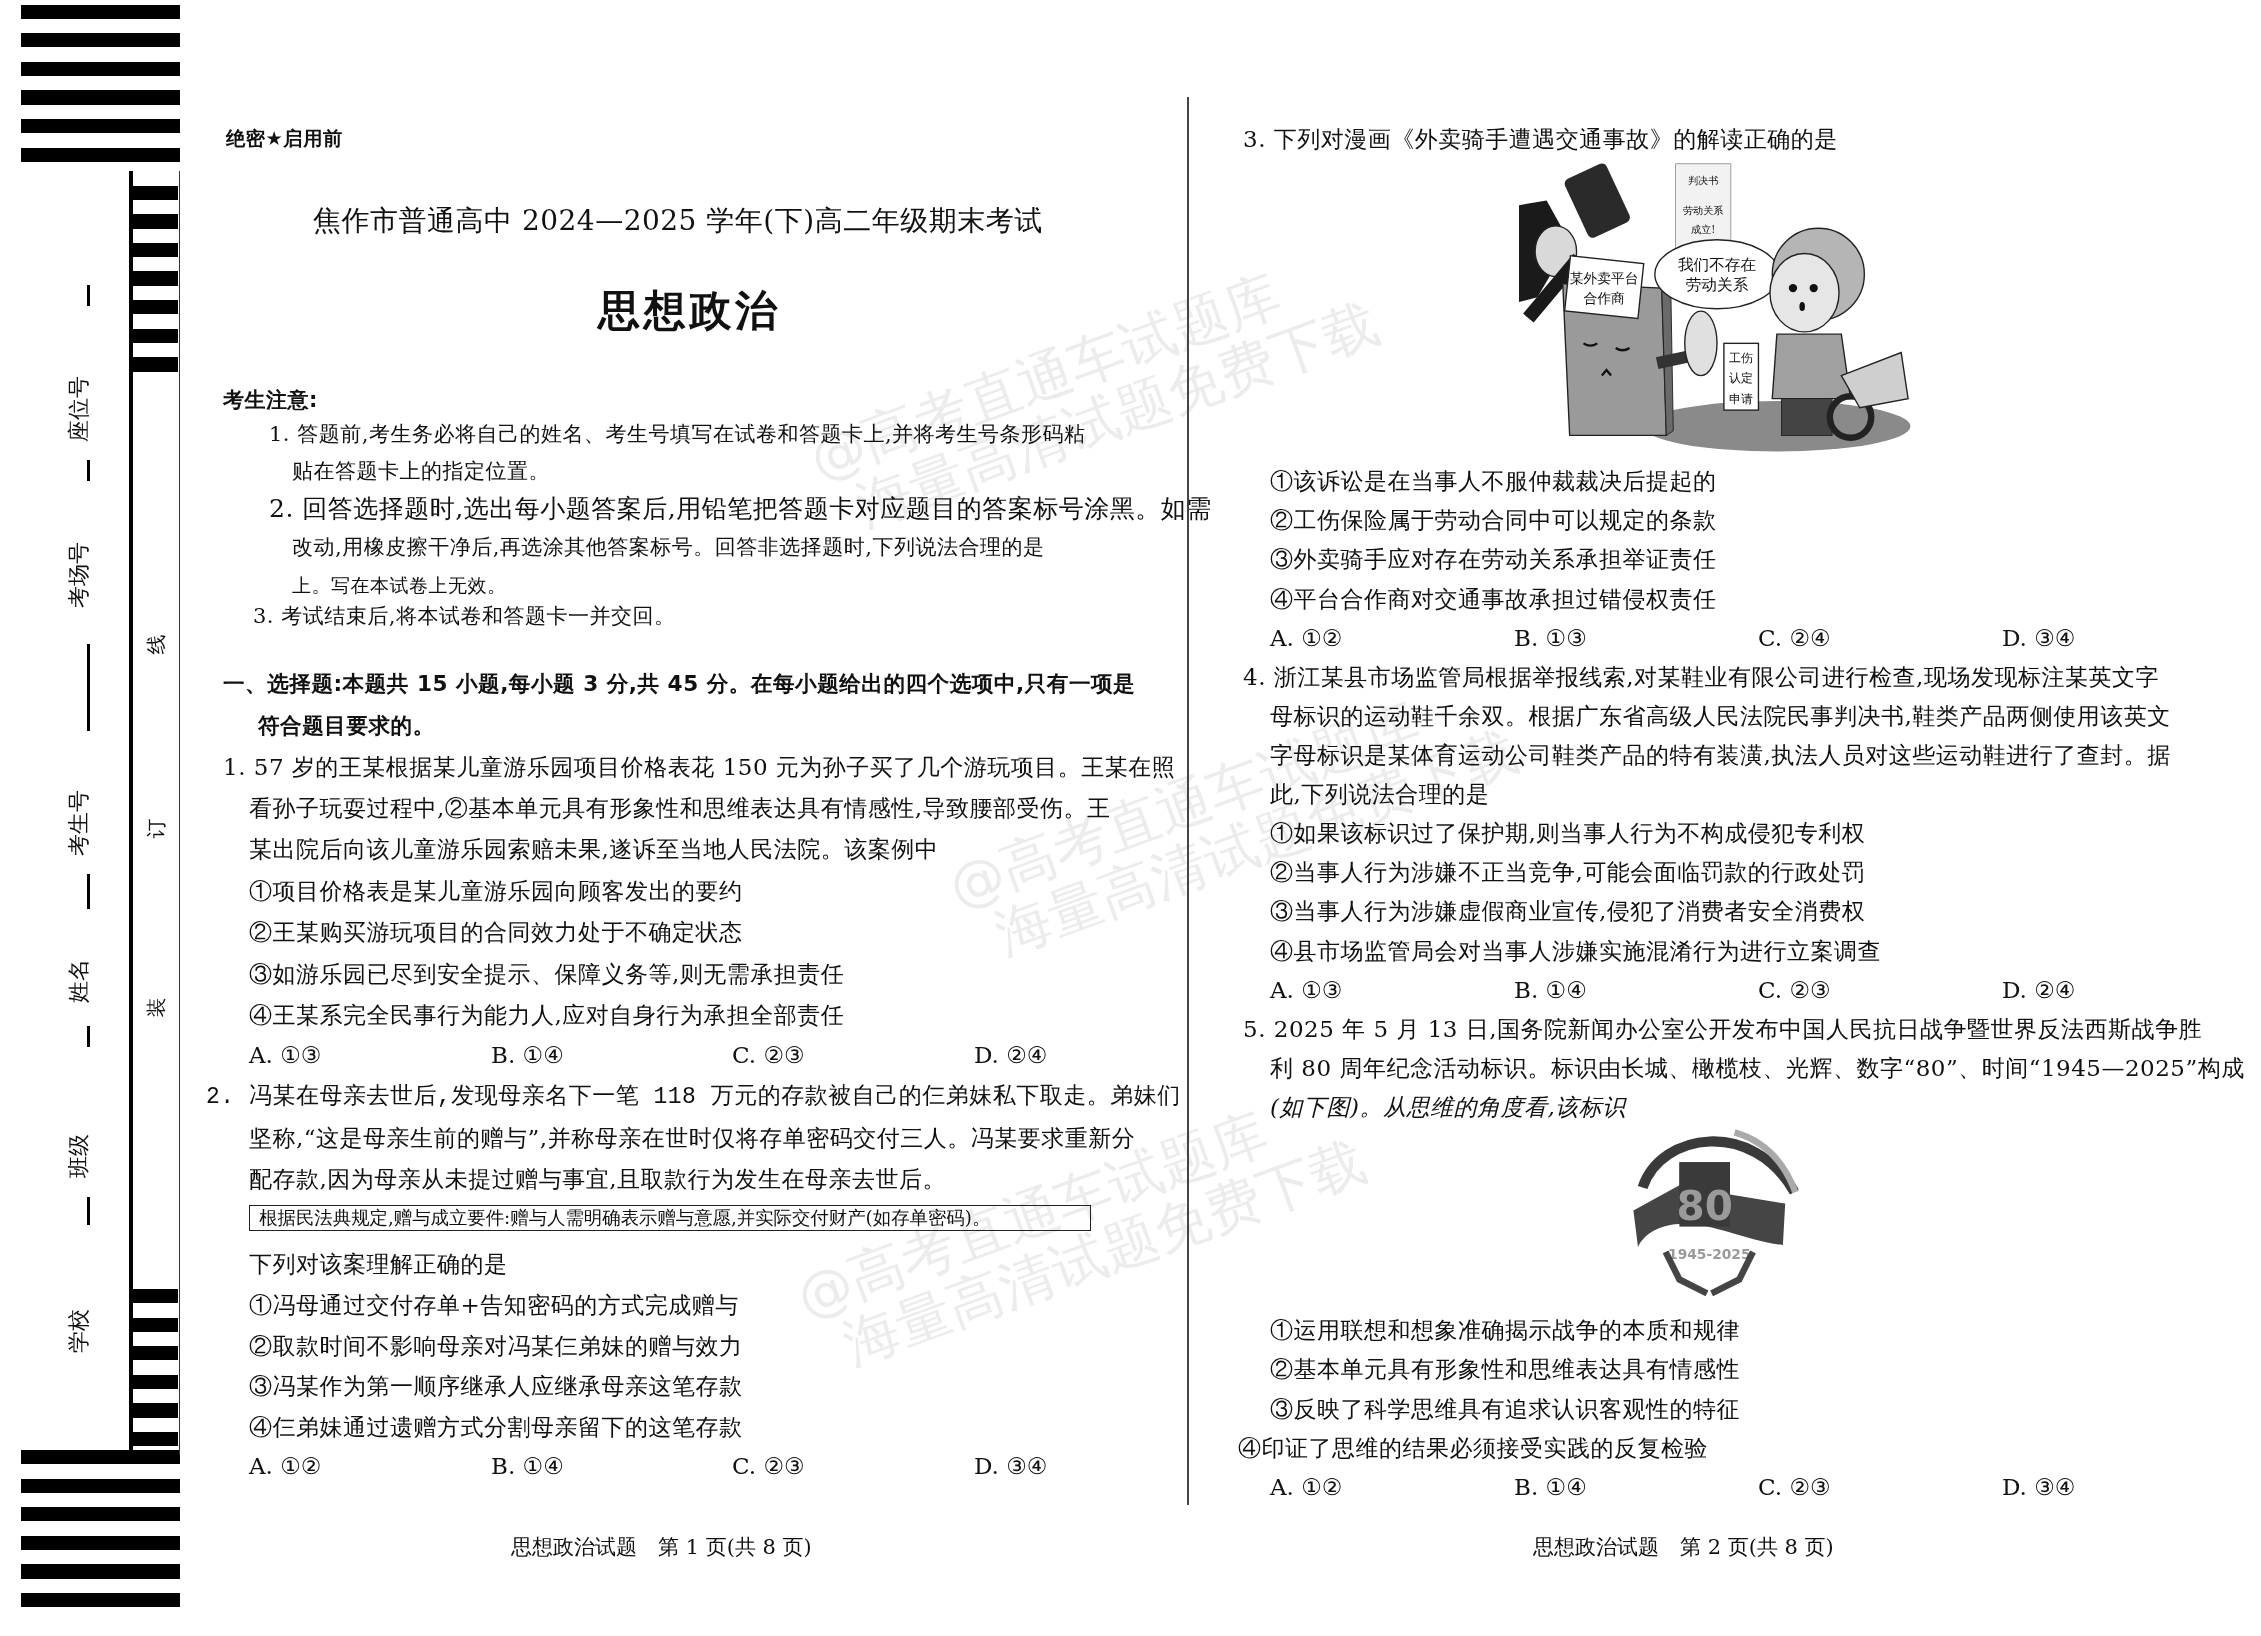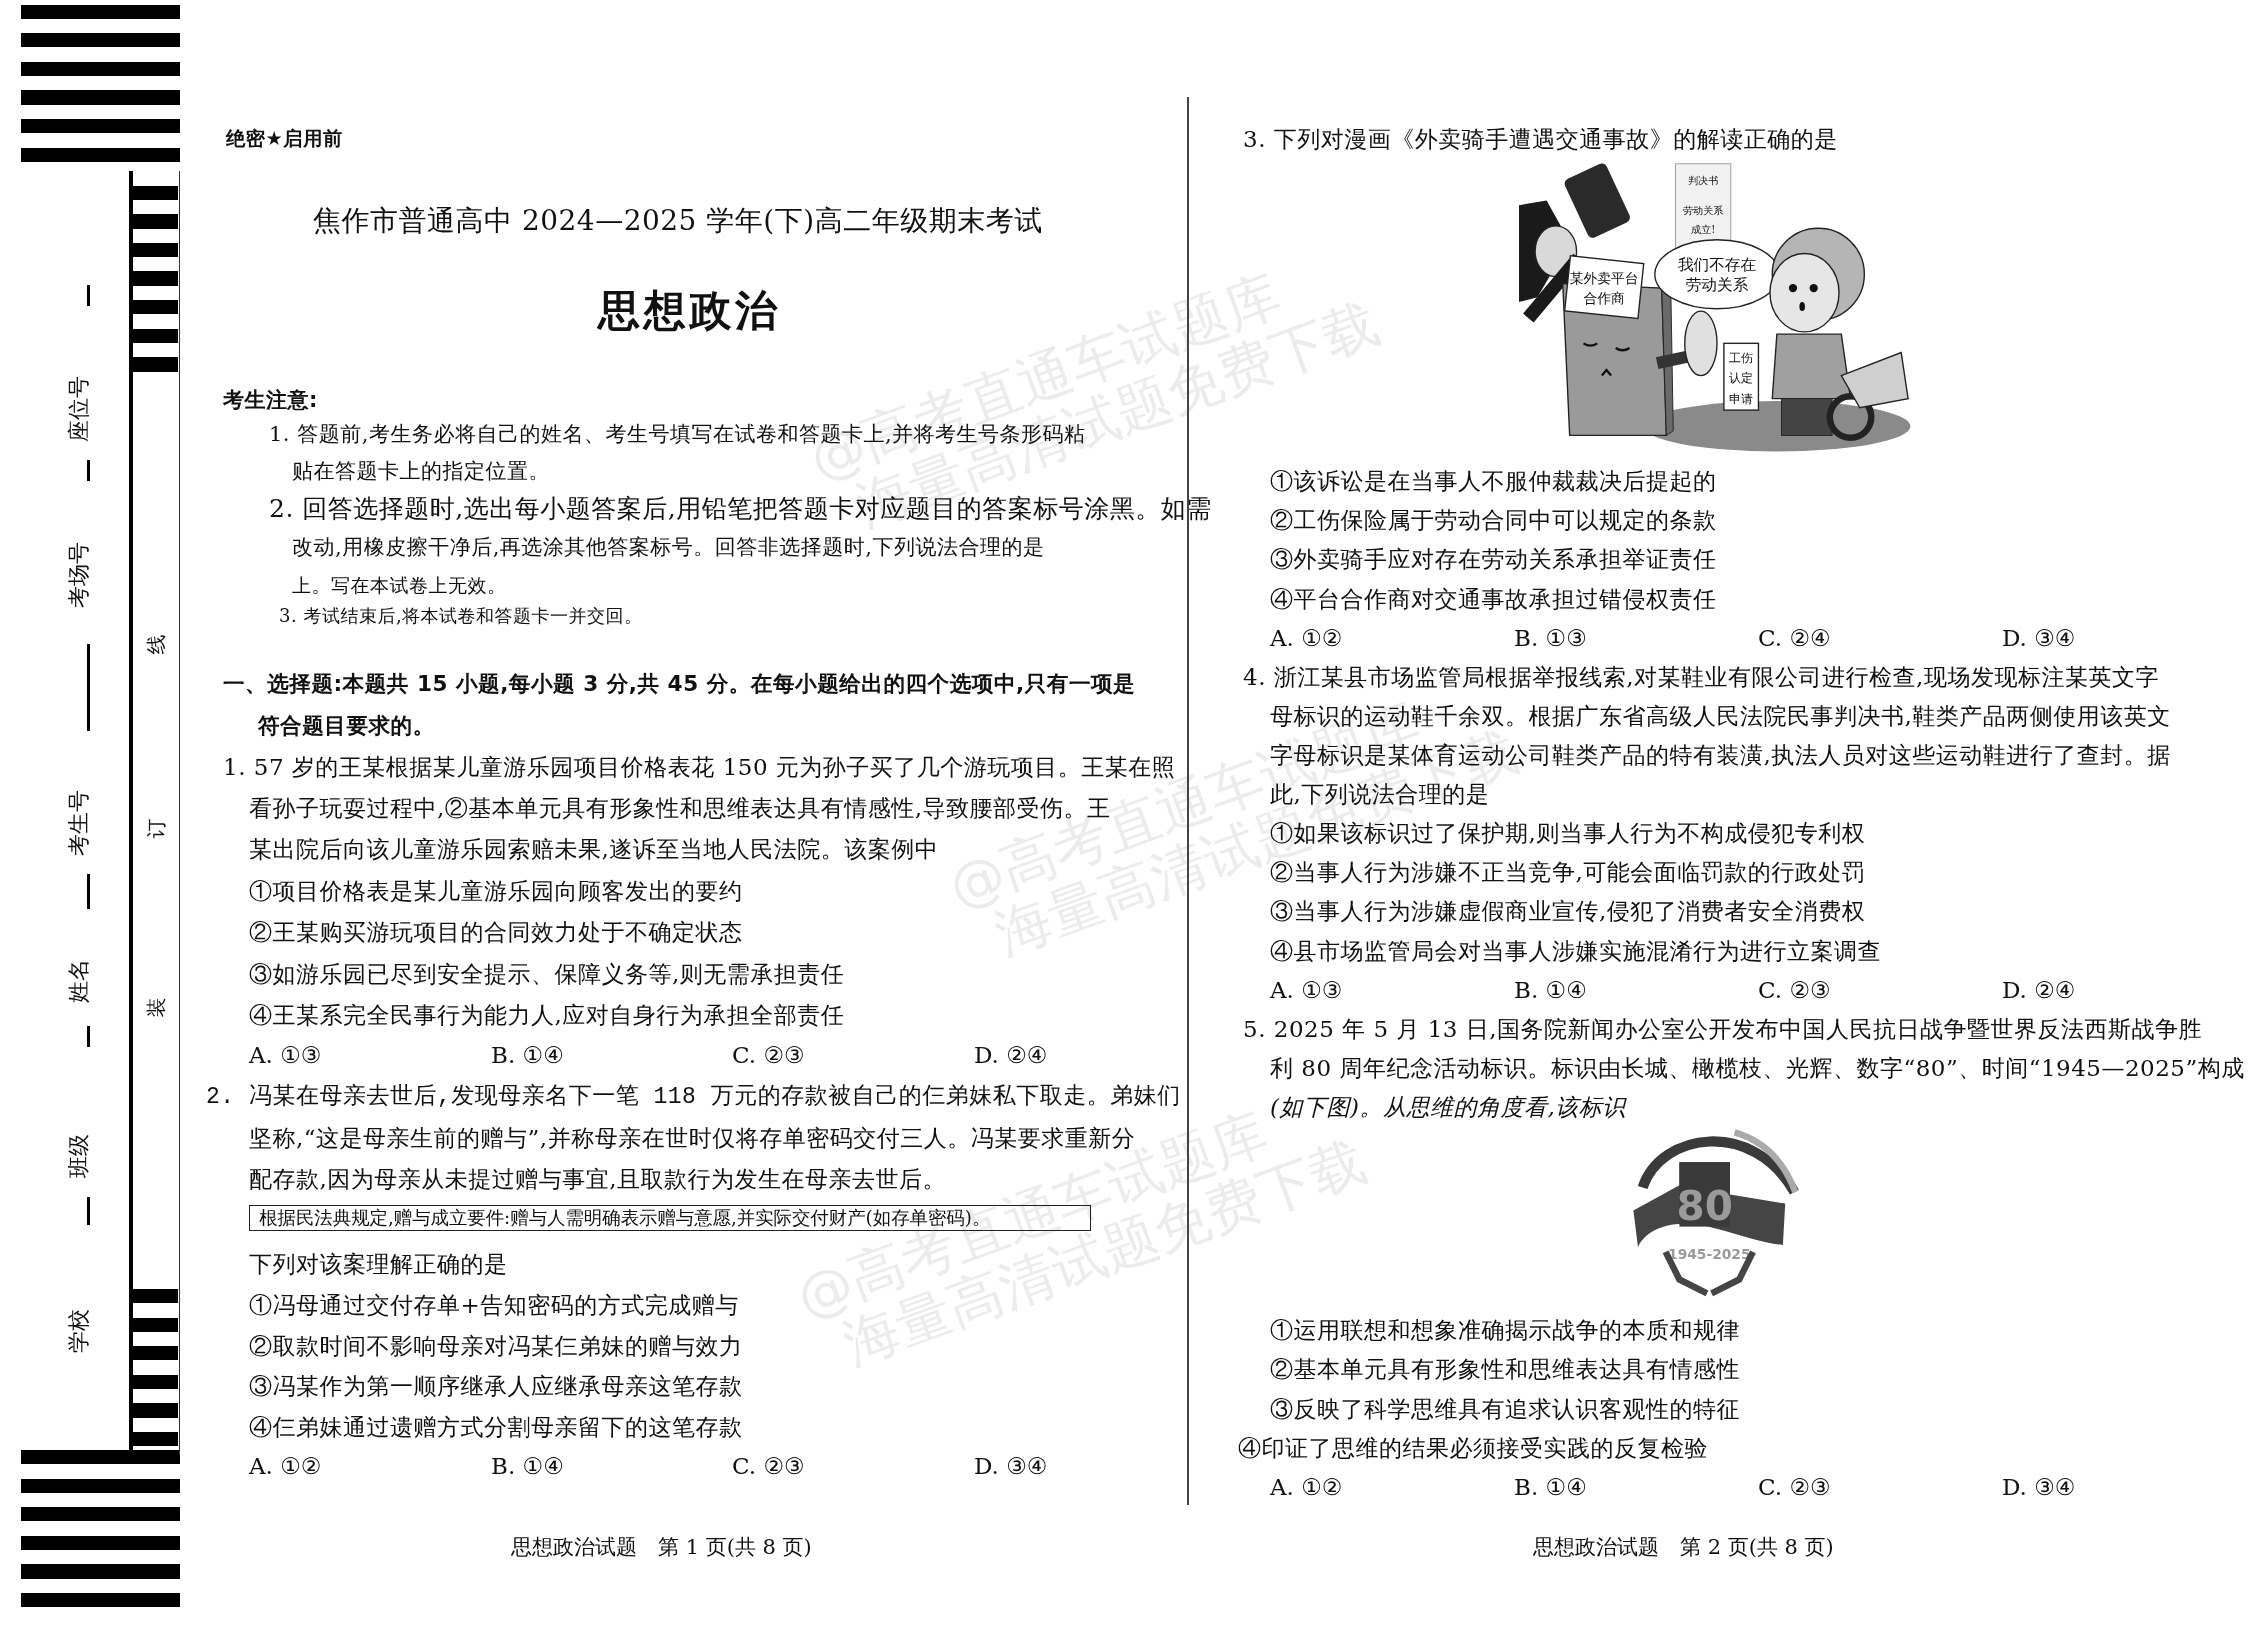--- a/index.html
+++ b/index.html
@@ -96,21 +96,21 @@
 <div class="line bold" style="left:226px; top:125px; font-size:19.3px;">绝密★启用前</div>
 <div class="line" style="left:313px; top:205px; font-size:28px; line-height:32px;">焦作市普通高中 2024—2025 学年(下)高二年级期末考试</div>
 <div class="line bold" style="left:598px; top:285px; font-size:42px; line-height:51px; letter-spacing:3.7px;">思想政治</div>
 
 <div class="line bold" style="left:223px; top:386px; font-size:21px;">考生注意:</div>
 <div class="line" style="left:269px; top:420px; font-size:21px;">1. 答题前,考生务必将自己的姓名、考生号填写在试卷和答题卡上,并将考生号条形码粘</div>
 <div class="line" style="left:292px; top:457px; font-size:21px;">贴在答题卡上的指定位置。</div>
 <div class="line" style="left:269px; top:495px; font-size:25px;">2. 回答选择题时,选出每小题答案后,用铅笔把答题卡对应题目的答案标号涂黑。如需</div>
 <div class="line" style="left:292px; top:533px; font-size:21px;">改动,用橡皮擦干净后,再选涂其他答案标号。回答非选择题时,下列说法合理的是</div>
 <div class="line" style="left:292px; top:571px; font-size:19px;">上。写在本试卷上无效。</div>
-<div class="line" style="left:279px; top:602px; font-size:18px;">3. 考试结束后,将本试卷和答题卡一并交回。</div>
+<div class="line" style="left:253px; top:602px; font-size:21px;">3. 考试结束后,将本试卷和答题卡一并交回。</div>
 
 <div class="line bold" style="left:223px; top:670px; font-size:21.6px;">一、选择题:本题共 15 小题,每小题 3 分,共 45 分。在每小题给出的四个选项中,只有一项是</div>
 <div class="line bold" style="left:258px; top:712px; font-size:21.6px;">符合题目要求的。</div>
 
 <div>
   <div class="line" style="left:223px; top:753px;">1. 57 岁的王某根据某儿童游乐园项目价格表花 150 元为孙子买了几个游玩项目。王某在照</div>
   <div class="line" style="left:249px; top:794px;">看孙子玩耍过程中,②基本单元具有形象性和思维表达具有情感性,导致腰部受伤。王</div>
   <div class="line" style="left:249px; top:835px;">某出院后向该儿童游乐园索赔未果,遂诉至当地人民法院。该案例中</div>
   <div class="line" style="left:249px; top:877px;">①项目价格表是某儿童游乐园向顾客发出的要约</div>
   <div class="line" style="left:249px; top:918px;">②王某购买游玩项目的合同效力处于不确定状态</div>

